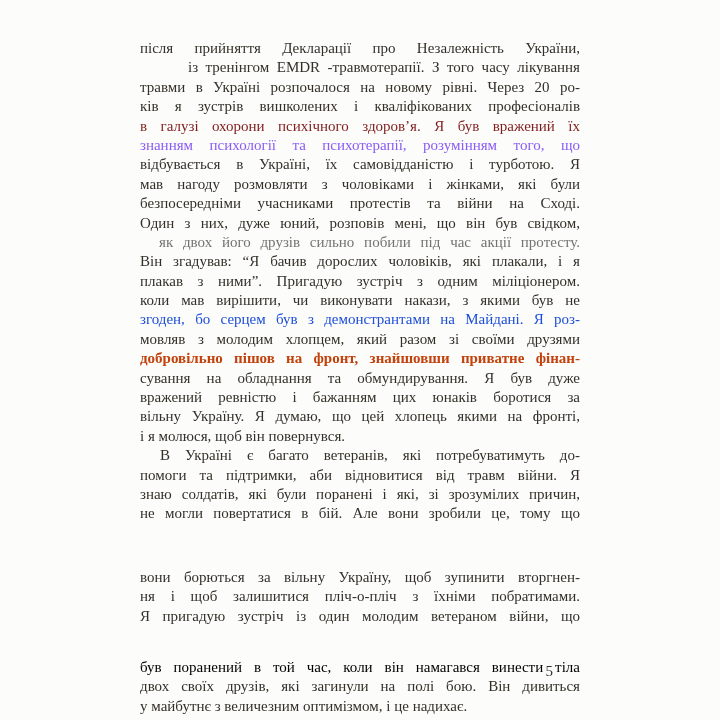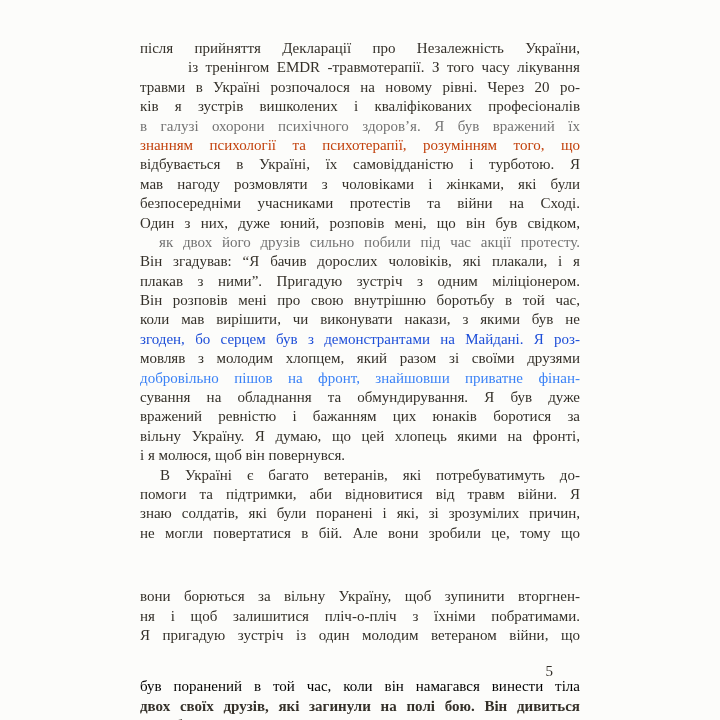--- a/index.html
+++ b/index.html
@@ -68,43 +68,42 @@
 </style>
 </head>
 <body>
 
 <div class="book-page" style="background: rgb(252, 252, 250);">
   <div class="text-block">
       <div class="line" style="color: rgb(52, 48, 41);">після прийняття Декларації про Незалежність України,</div>
       <div class="line" style="color: rgb(52, 48, 41); margin-left: 48px;">із тренінгом EMDR -травмотерапії. З того часу лікування</div>
       <div class="line" style="color: rgb(52, 48, 41);">травми в Україні розпочалося на новому рівні. Через 20 ро-</div>
       <div class="line" style="color: rgb(52, 48, 41);">ків я зустрів вишколених і кваліфікованих професіоналів</div>
-      <div class="line" style="color: #737373;">в галузі охорони психічного здоров’я. Я був вражений їх</div>
-      <div class="line" style="color: #c2410c;">знанням психології та психотерапії, розумінням того, що</div>
+      <div class="line" style="color: #7f1d1d;">в галузі охорони психічного здоров’я. Я був вражений їх</div>
+      <div class="line" style="color: #8b5cf6;">знанням психології та психотерапії, розумінням того, що</div>
       <div class="line" style="color: rgb(52, 48, 41);">відбувається в Україні, їх самовідданістю і турботою. Я</div>
       <div class="line" style="color: rgb(52, 48, 41);">мав нагоду розмовляти з чоловіками і жінками, які були</div>
       <div class="line" style="color: rgb(52, 48, 41);">безпосередніми учасниками протестів та війни на Сході.</div>
       <div class="line" style="color: rgb(52, 48, 41);">Один з них, дуже юний, розповів мені, що він був свідком,</div>
       <div class="line" style="color: #737373; margin-left: 19px;">як двох його друзів сильно побили під час акції протесту.</div>
       <div class="line" style="color: rgb(52, 48, 41);">Він згадував: “Я бачив дорослих чоловіків, які плакали, і я</div>
       <div class="line" style="color: rgb(52, 48, 41);">плакав з ними”. Пригадую зустріч з одним міліціонером.</div>
-      <div class="line" style="color: rgb(52, 48, 41);">Він розповів мені про свою внутрішню боротьбу в той час,</div>
       <div class="line" style="color: rgb(52, 48, 41);">коли мав вирішити, чи виконувати накази, з якими був не</div>
       <div class="line" style="color: #1d4ed8;">згоден, бо серцем був з демонстрантами на Майдані. Я роз-</div>
       <div class="line" style="color: rgb(52, 48, 41);">мовляв з молодим хлопцем, який разом зі своїми друзями</div>
-      <div class="line" style="color: #3b82f6;">добровільно пішов на фронт, знайшовши приватне фінан-</div>
+      <div class="line" style="color: #c2410c; font-weight: bold;">добровільно пішов на фронт, знайшовши приватне фінан-</div>
       <div class="line" style="color: rgb(52, 48, 41);">сування на обладнання та обмундирування. Я був дуже</div>
       <div class="line" style="color: rgb(52, 48, 41);">вражений ревністю і бажанням цих юнаків боротися за</div>
       <div class="line" style="color: rgb(52, 48, 41);">вільну Україну. Я думаю, що цей хлопець якими на фронті,</div>
       <div class="line pl" style="color: rgb(52, 48, 41);">і я молюся, щоб він повернувся.</div>
       <div class="line indent" style="color: rgb(52, 48, 41);">В Україні є багато ветеранів, які потребуватимуть до-</div>
       <div class="line" style="color: rgb(52, 48, 41);">помоги та підтримки, аби відновитися від травм війни. Я</div>
       <div class="line" style="color: rgb(52, 48, 41);">знаю солдатів, які були поранені і які, зі зрозумілих причин,</div>
       <div class="line" style="color: rgb(52, 48, 41);">не могли повертатися в бій. Але вони зробили це, тому що</div>
       <div class="line" style="color: rgb(52, 48, 41); margin-top: 44px;">вони борються за вільну Україну, щоб зупинити вторгнен-</div>
       <div class="line" style="color: rgb(52, 48, 41);">ня і щоб залишитися пліч-о-пліч з їхніми побратимами.</div>
       <div class="line" style="color: rgb(52, 48, 41);">Я пригадую зустріч із один молодим ветераном війни, що</div>
       <div class="line" style="color: #000000; margin-top: 32px;">був поранений в той час, коли він намагався винести тіла</div>
-      <div class="line" style="color: rgb(52, 48, 41); font-weight: bold;">двох своїх друзів, які загинули на полі бою. Він дивиться</div>
+      <div class="line" style="color: rgb(52, 48, 41);">двох своїх друзів, які загинули на полі бою. Він дивиться</div>
       <div class="line pl" style="color: rgb(52, 48, 41);">у майбутнє з величезним оптимізмом, і це надихає.</div>
     </div>
   <div class="page-number" style="color: rgb(52, 48, 41);">5</div>
 </div>
 
 </body></html>

